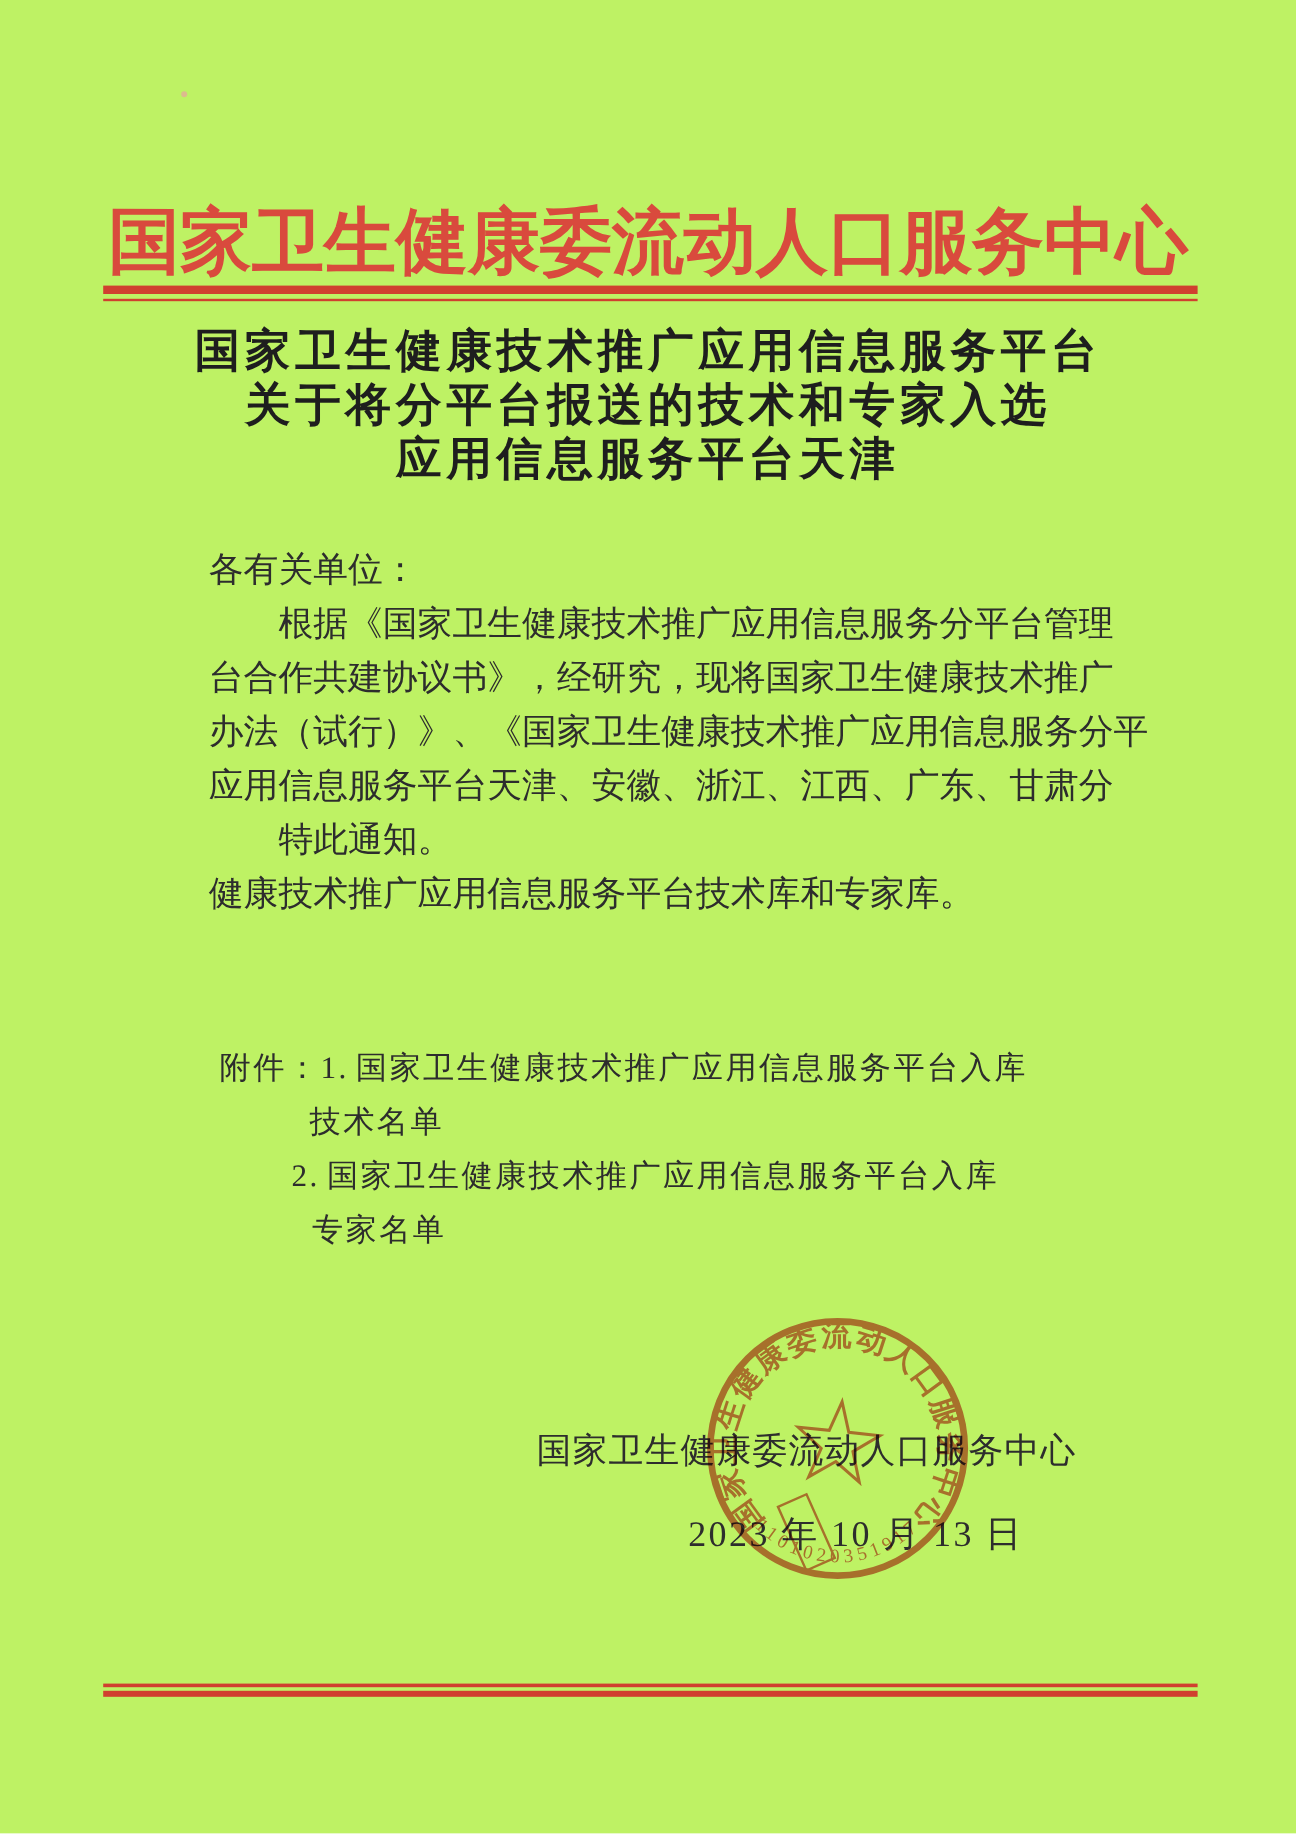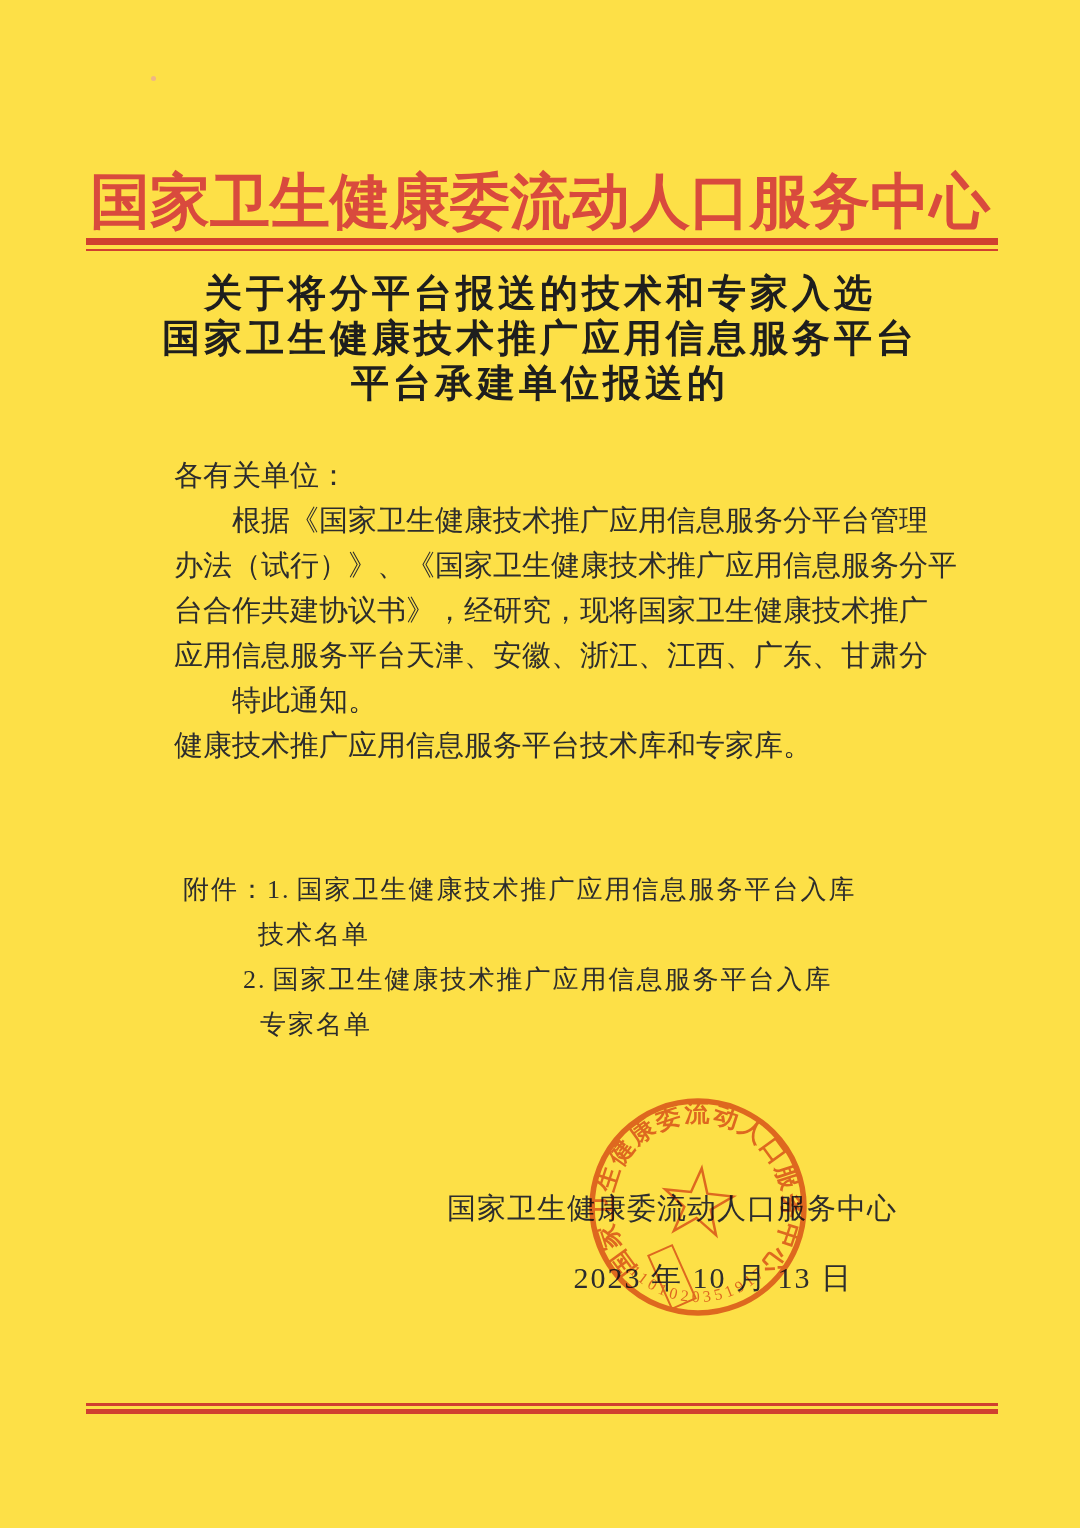--- a/index.html
+++ b/index.html
@@ -1,21 +1,21 @@
 <!DOCTYPE html>
 <html style="--header-red: #d94a3d; --rule-red: #d0402f; --seal-red: #d9584c; --ink: #2d2d2d;"><head>
 <meta charset="utf-8">
 <title>通知</title>
 <style>
   html, body { margin: 0; padding: 0; background: #ffffff; }
   .page {
     position: relative;
     width: 1080px;
     height: 1528px;
-    background: #fde047;
+    background: #bef264;
     overflow: hidden;
     font-family: "Liberation Serif", "DejaVu Serif", serif;
     color: var(--ink, #2d2d2d);
   }
 
   
   .letterhead {
     position: absolute;
     top: 170px; left: 0; width: 100%;
     text-align: center;
@@ -124,30 +124,30 @@
 <div class="page">
 
   <div class="artifact-dot"></div>
 
   <div class="letterhead">国家卫生健康委流动人口服务中心</div>
 
   <div class="rule rule-top-thick"></div>
   <div class="rule rule-top-thin"></div>
 
   <div class="doc-title">
+    <div>国家卫生健康技术推广应用信息服务平台</div>
     <div>关于将分平台报送的技术和专家入选</div>
-    <div>国家卫生健康技术推广应用信息服务平台</div>
-    <div>平台承建单位报送的</div>
+    <div>应用信息服务平台天津</div>
   </div>
 
   <div class="body-text">
     <div class="bline">各有关单位：</div>
     <div class="bline indent">根据《国家卫生健康技术推广应用信息服务分平台管理</div>
+    <div class="bline">台合作共建协议书》，经研究，现将国家卫生健康技术推广</div>
     <div class="bline">办法（试行）》、《国家卫生健康技术推广应用信息服务分平</div>
-    <div class="bline">台合作共建协议书》，经研究，现将国家卫生健康技术推广</div>
     <div class="bline">应用信息服务平台天津、安徽、浙江、江西、广东、甘肃分</div>
     <div class="bline indent">特此通知。</div>
     <div class="bline">健康技术推广应用信息服务平台技术库和专家库。</div>
   </div>
 
   <div class="attachments">
     <div class="att-item-1"><span>附件：</span><span class="att-num">1.</span><span>国家卫生健康技术推广应用信息服务平台入库</span></div>
     <div class="att-cont-1">技术名单</div>
     <div class="att-item-2"><span class="att-num">2.</span><span>国家卫生健康技术推广应用信息服务平台入库</span></div>
     <div class="att-cont-2">专家名单</div>

